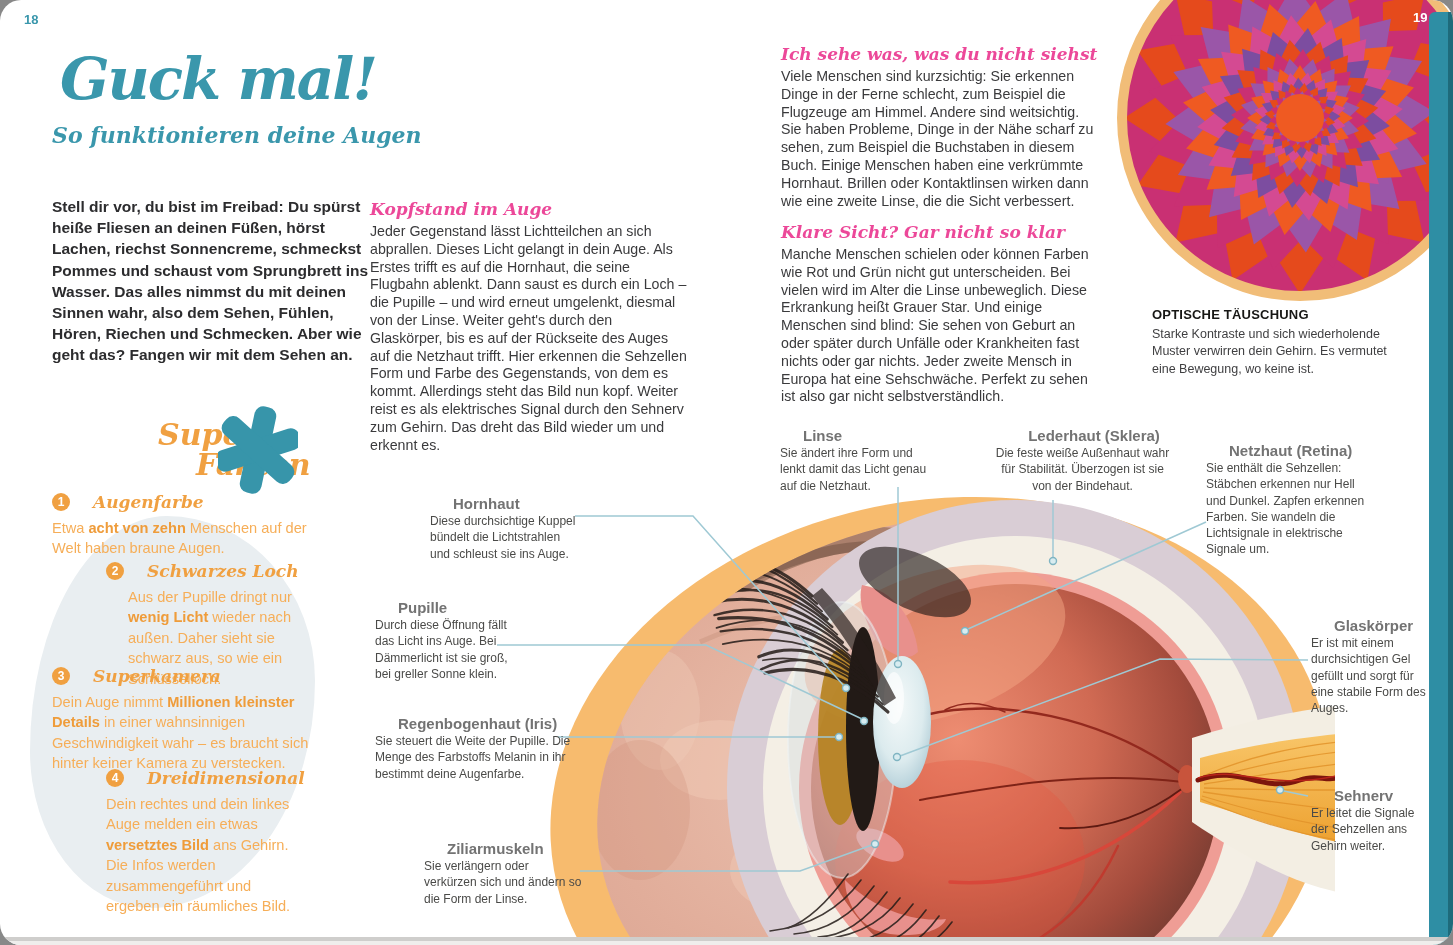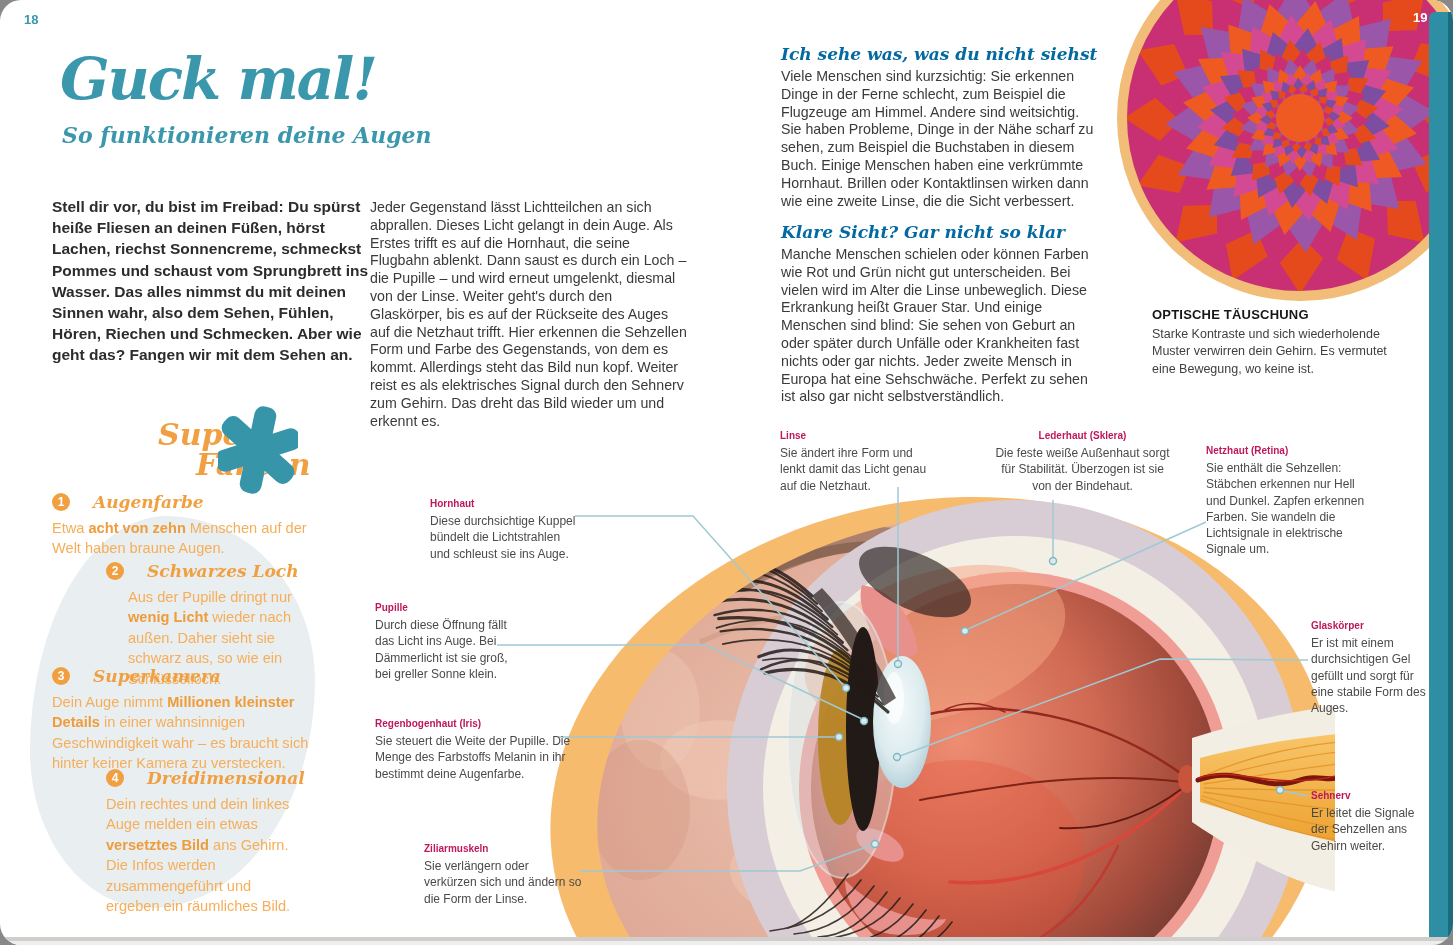--- a/index.html
+++ b/index.html
@@ -6,32 +6,32 @@
   .page{position:relative;width:1453px;height:945px;background:#ffffff;overflow:hidden;
         font-family:"Liberation Sans",sans-serif;border-radius:21px;}
   [data-name]{box-sizing:border-box;}
   .abs{position:absolute;}
   
   .slab{font-family:"DejaVu Serif",serif;font-style:italic;font-weight:bold;}
   .pagenum{font-size:13px;font-weight:bold;}
   .title{font-size:58px;color:#3a97ac;letter-spacing:-2px;line-height:1;}
   .subtitle{font-size:22px;color:#3a97ac;}
   .intro{font-size:15.5px;font-weight:bold;color:#2c2c2e;line-height:21.2px;width:330px;}
-  .colhead{font-size:17px;color:#0369a1;margin:0 0 4px 0;}
+  .colhead{font-size:17px;color:#ec4899;margin:0 0 4px 0;}
   .colbody{font-size:14.2px;color:#3a3a3c;line-height:17.8px;margin:0;}
   .sf-word{font-size:30px;color:#f0a041;line-height:1;}
   .fact{position:absolute;}
   .fact-badge{display:inline-flex;width:18px;height:18px;border-radius:50%;background:#f0a041;
       color:#fff;font-size:12px;font-weight:bold;align-items:center;justify-content:center;
       vertical-align:middle;}
   .fact-title{font-size:17px;color:#f0a041;margin-left:23px;vertical-align:middle;}
   .fact-body{font-size:14.6px;color:#f6ae58;line-height:20.4px;margin:6px 0 0 0;}
   .fact-body b{color:#ef9c3a;}
   .label{position:absolute;font-size:12px;line-height:16.2px;color:#4a4a48;}
-  .label b{display:block;font-size:10px;color:#be185d;margin-bottom:1px;}
+  .label b{display:block;font-size:15px;color:#737373;margin-bottom:1px;margin-left:23px;}
   .caption{position:absolute;left:1152px;top:306px;width:240px;font-size:12.5px;
       line-height:17.2px;color:#3f3f41;}
   .caption b{display:block;font-size:13px;color:#171715;letter-spacing:.2px;margin-bottom:3px;}
   .blob{position:absolute;left:30px;top:516px;width:285px;height:392px;background:#e9eef1;
       border-radius:48% 52% 58% 42% / 60% 42% 58% 40%;}
   .leaders{position:absolute;left:0;top:0;pointer-events:none;}
   .strip{position:absolute;left:1429px;top:12px;width:19px;height:933px;background:#2e8ea4;
       border-top-left-radius:6px;}
   .strip2{position:absolute;left:1448px;top:12px;width:5px;height:933px;background:#1e6b7b;}
   .edge1{position:absolute;left:0;top:937px;width:1453px;height:4px;background:#cfcecc;}
@@ -187,21 +187,21 @@
         <circle cx="1053" cy="561" r="3.5"></circle>
       <circle cx="965" cy="631" r="3.5"></circle>
         <circle cx="897" cy="757" r="3.5"></circle>
       <circle cx="1280" cy="790" r="3.5"></circle>
     </g>
   </svg>
 
   <div class="abs pagenum" data-name="page-number-left" style="left:24px;top:12px;color:#3a97ac;">18</div>
 
   <h1 class="abs slab title" data-name="page-title" style="left:52px;top:42px;margin:8px;">Guck mal!</h1>
-  <h2 class="abs slab subtitle" data-name="page-subtitle" style="left:62px;top:122px;margin:0;">So funktionieren deine Augen</h2>
+  <h2 class="abs slab subtitle" data-name="page-subtitle" style="left:52px;top:122px;margin:0;">So funktionieren deine Augen</h2>
 
   <p class="abs intro" data-name="intro-paragraph" style="left:52px;top:196px;margin:0;">Stell dir vor, du bist im Freibad: Du spürst heiße Fliesen an deinen Füßen, hörst Lachen, riechst Sonnencreme, schmeckst Pommes und schaust vom Sprungbrett ins Wasser. Das alles nimmst du mit deinen Sinnen wahr, also dem Sehen, Fühlen, Hören, Riechen und Schmecken. Aber wie geht das? Fangen wir mit dem Sehen an.</p>
 
   <div class="blob" data-name="facts-background-blob"></div>
   <div class="abs slab sf-word" data-name="super-fakten-word1" style="left:158px;top:420px;">Super</div>
   <div class="abs slab sf-word" data-name="super-fakten-word2" style="left:196px;top:450px;">Fakten</div>
   <svg class="abs" data-name="asterisk-icon" style="left:218px;top:402px;" width="80" height="96" viewBox="-40 -48 80 96">
     <g fill="#3795aa">
       <rect x="-11" y="-44" width="22" height="88" rx="9" transform="rotate(12)"></rect>
       <rect x="-11" y="-44" width="22" height="88" rx="9" transform="rotate(72)"></rect>
@@ -220,20 +220,21 @@
   <div class="fact" data-name="fact-3" style="left:52px;top:666px;width:282px;">
     <span class="fact-badge" data-name="fact-3-number">3</span><span class="slab fact-title" data-name="fact-3-title">Superkamera</span>
     <p class="fact-body" data-name="fact-3-text"><span>Dein Auge nimmt </span><b>Millionen kleinster Details</b><span> in einer wahnsinnigen Geschwindigkeit wahr – es braucht sich hinter keiner Kamera zu verstecken.</span></p>
   </div>
   <div class="fact" data-name="fact-4" style="left:106px;top:768px;width:200px;">
     <span class="fact-badge" data-name="fact-4-number">4</span><span class="slab fact-title" data-name="fact-4-title">Dreidimensional</span>
     <p class="fact-body" data-name="fact-4-text"><span>Dein rechtes und dein linkes Auge melden ein etwas </span><b>versetztes Bild</b><span> ans Gehirn. Die Infos werden zusammengeführt und ergeben ein räumliches Bild.</span></p>
   </div>
 
   <div class="abs" data-name="article-kopfstand" style="left:370px;top:199px;width:318px;">
+    <h3 class="slab colhead" data-name="article-kopfstand-title">Kopfstand im Auge</h3>
     <p class="colbody" data-name="article-kopfstand-body">Jeder Gegenstand lässt Lichtteilchen an sich abprallen. Dieses Licht gelangt in dein Auge. Als Erstes trifft es auf die Hornhaut, die seine Flugbahn ablenkt. Dann saust es durch ein Loch – die Pupille – und wird erneut umgelenkt, diesmal von der Linse. Weiter geht's durch den Glaskörper, bis es auf der Rückseite des Auges auf die Netzhaut trifft. Hier erkennen die Sehzellen Form und Farbe des Gegenstands, von dem es kommt. Allerdings steht das Bild nun kopf. Weiter reist es als elektrisches Signal durch den Sehnerv zum Gehirn. Das dreht das Bild wieder um und erkennt es.</p>
   </div>
 
   <div class="abs" data-name="article-sehe-was" style="left:781px;top:44px;width:322px;">
     <h3 class="slab colhead" data-name="article-sehe-was-title">Ich sehe was, was du nicht siehst</h3>
     <p class="colbody" data-name="article-sehe-was-body">Viele Menschen sind kurzsichtig: Sie erkennen Dinge in der Ferne schlecht, zum Beispiel die Flugzeuge am Himmel. Andere sind weitsichtig. Sie haben Probleme, Dinge in der Nähe scharf zu sehen, zum Beispiel die Buchstaben in diesem Buch. Einige Menschen haben eine verkrümmte Hornhaut. Brillen oder Kontaktlinsen wirken dann wie eine zweite Linse, die die Sicht verbessert.</p>
   </div>
   <div class="abs" data-name="article-klare-sicht" style="left:781px;top:222px;width:322px;">
     <h3 class="slab colhead" data-name="article-klare-sicht-title">Klare Sicht? Gar nicht so klar</h3>
     <p class="colbody" data-name="article-klare-sicht-body">Manche Menschen schielen oder können Farben wie Rot und Grün nicht gut unterscheiden. Bei vielen wird im Alter die Linse unbeweglich. Diese Erkrankung heißt Grauer Star. Und einige Menschen sind blind: Sie sehen von Geburt an oder später durch Unfälle oder Krankheiten fast nichts oder gar nichts. Jeder zweite Mensch in Europa hat eine Sehschwäche. Perfekt zu sehen ist also gar nicht selbstverständlich.</p>
@@ -270,21 +271,21 @@
     <b>Hornhaut</b><span>Diese durchsichtige Kuppel bündelt die Lichtstrahlen und schleust sie ins Auge.</span></div>
   <div class="label" data-name="label-pupille" style="left:375px;top:600px;width:145px;z-index:3;">
     <b>Pupille</b><span>Durch diese Öffnung fällt das Licht ins Auge. Bei Dämmerlicht ist sie groß, bei greller Sonne klein.</span></div>
   <div class="label" data-name="label-regenbogenhaut" style="left:375px;top:716px;width:200px;z-index:3;">
     <b>Regenbogenhaut (Iris)</b><span>Sie steuert die Weite der Pupille. Die Menge des Farbstoffs Melanin in ihr bestimmt deine Augenfarbe.</span></div>
   <div class="label" data-name="label-ziliarmuskeln" style="left:424px;top:841px;width:160px;z-index:3;">
     <b>Ziliarmuskeln</b><span>Sie verlängern oder verkürzen sich und ändern so die Form der Linse.</span></div>
   <div class="label" data-name="label-linse" style="left:780px;top:428px;width:150px;z-index:3;">
     <b>Linse</b><span>Sie ändert ihre Form und lenkt damit das Licht genau auf die Netzhaut.</span></div>
   <div class="label" data-name="label-lederhaut" style="left:990px;top:428px;width:185px;z-index:3;text-align:center;">
-    <b>Lederhaut (Sklera)</b><span>Die feste weiße Außenhaut sorgt für Stabilität. Überzogen ist sie von der Bindehaut.</span></div>
+    <b>Lederhaut (Sklera)</b><span>Die feste weiße Außenhaut wahr für Stabilität. Überzogen ist sie von der Bindehaut.</span></div>
   <div class="label" data-name="label-netzhaut" style="left:1206px;top:443px;width:168px;z-index:3;">
     <b>Netzhaut (Retina)</b><span>Sie enthält die Sehzellen: Stäbchen erkennen nur Hell und Dunkel. Zapfen erkennen Farben. Sie wandeln die Lichtsignale in elektrische Signale um.</span></div>
   <div class="label" data-name="label-glaskoerper" style="left:1311px;top:618px;width:120px;z-index:3;">
     <b>Glaskörper</b><span>Er ist mit einem durchsichtigen Gel gefüllt und sorgt für eine stabile Form des Auges.</span></div>
   <div class="label" data-name="label-sehnerv" style="left:1311px;top:788px;width:110px;z-index:3;">
     <b>Sehnerv</b><span>Er leitet die Signale der Sehzellen ans Gehirn weiter.</span></div>
 
   <div class="strip" data-name="next-page-edge" style="z-index:6;"></div>
   <div class="strip2" data-name="next-page-edge-shadow" style="z-index:6;"></div>
   <div class="abs pagenum" data-name="page-number-right" style="left:1413px;top:10px;color:#ffffff;z-index:7;">19</div>

